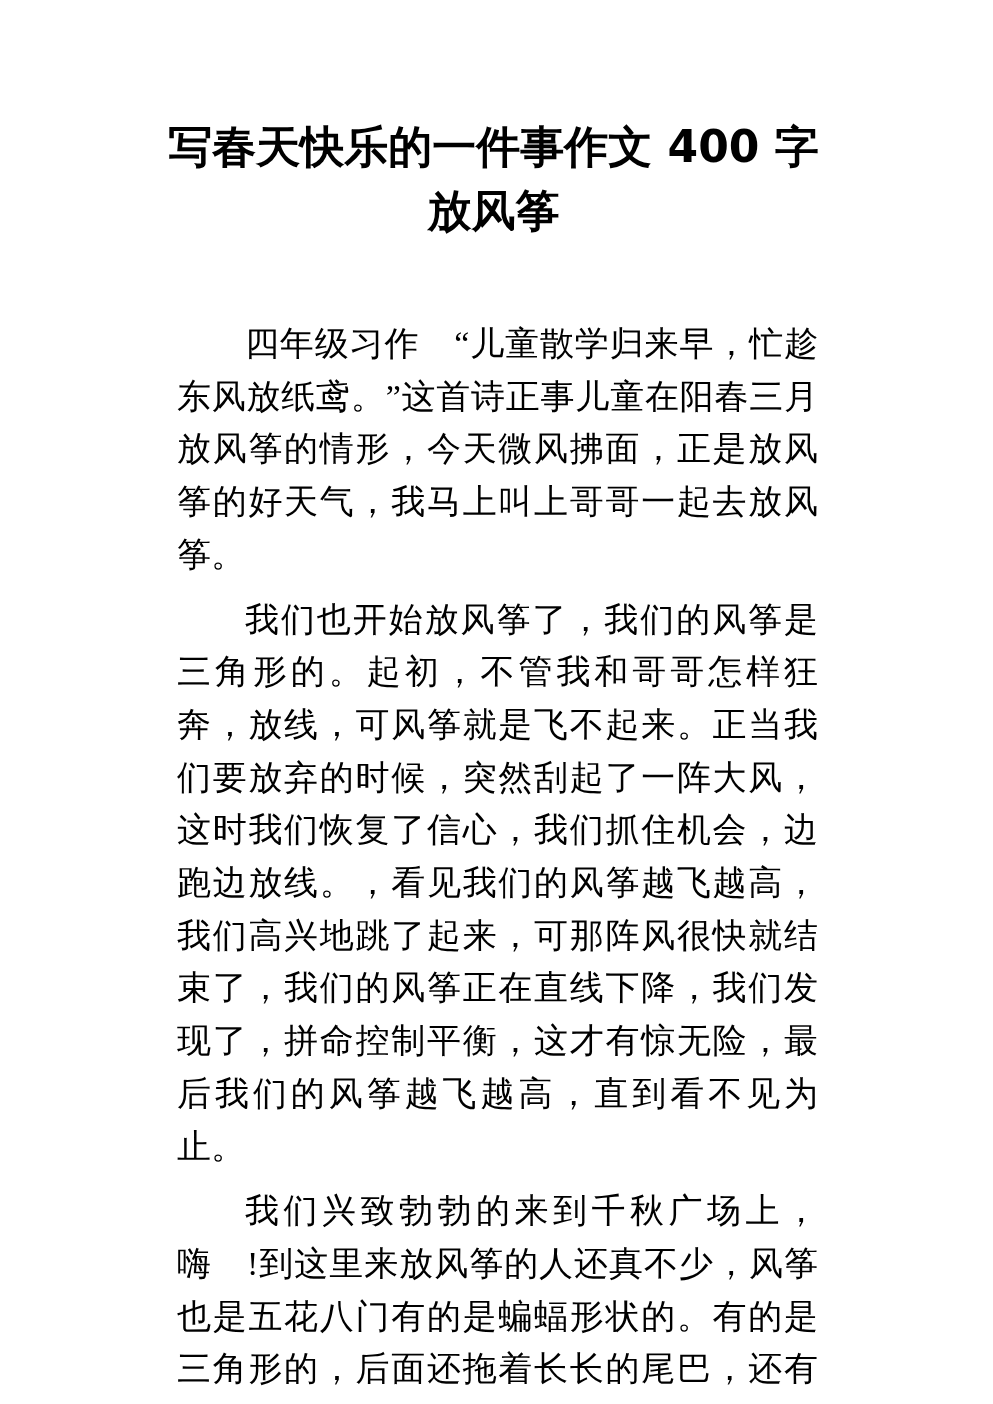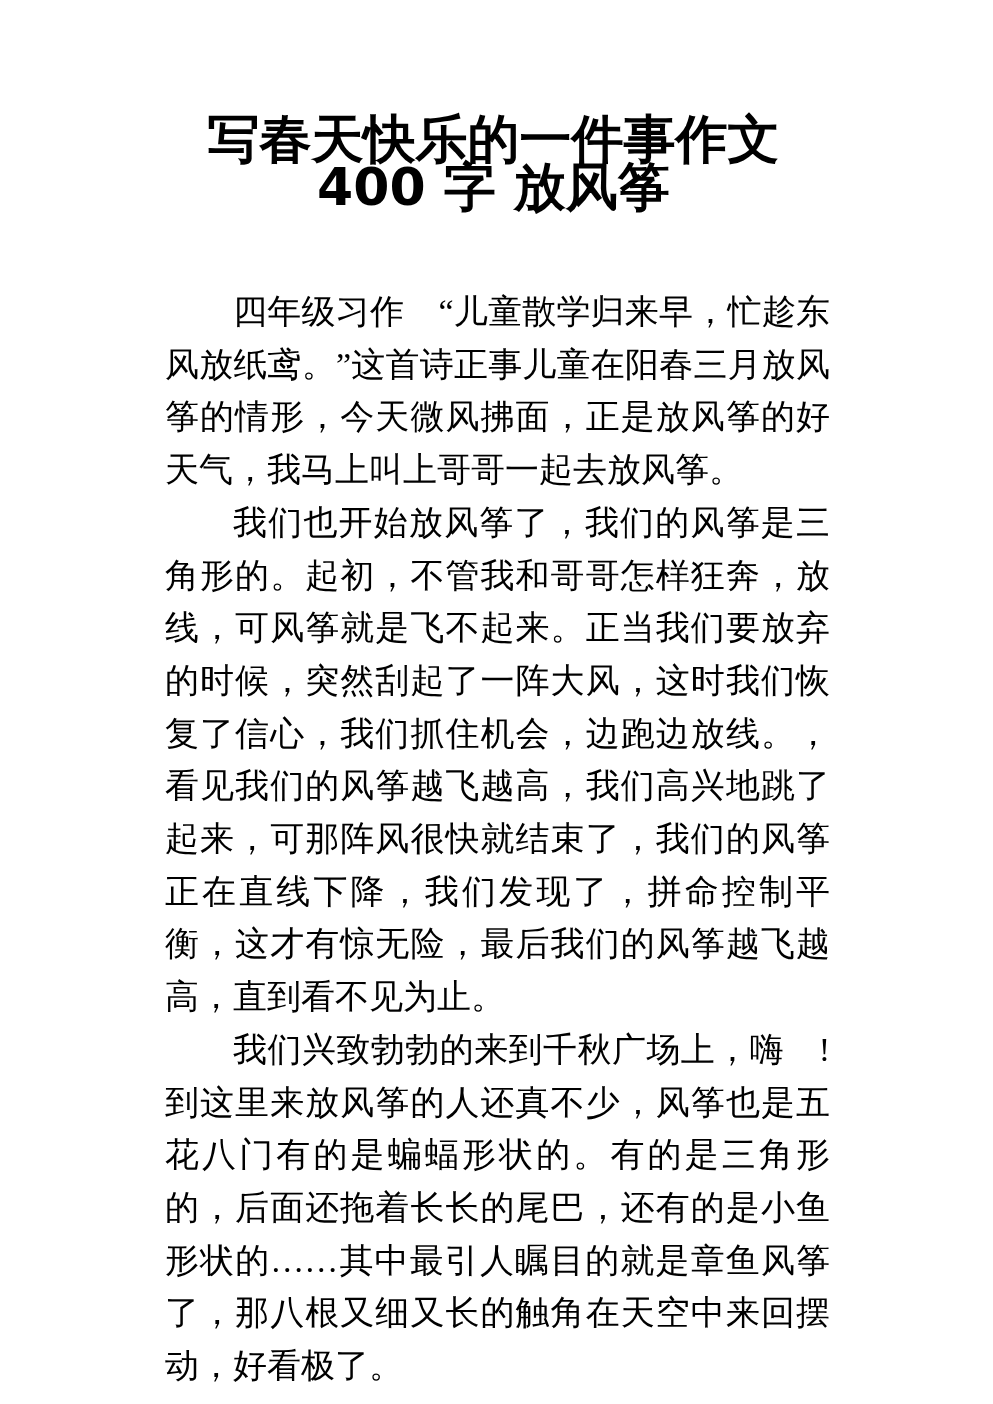--- a/index.html
+++ b/index.html
@@ -19,27 +19,27 @@
     box-sizing: border-box;
     width: 100%;
     height: 100%;
     padding: 115px 163px 0 165px;
   }
   .doc-title {
     margin: 0 8px 75px 0;
     color: #000000;
     font-family: "DejaVu Sans", "Liberation Sans", sans-serif;
     font-weight: bold;
-    font-size: 52px;
-    line-height: 48px;
+    font-size: 44px;
+    line-height: 64px;
     text-align: center;
     letter-spacing: 0px;
   }
   .doc-body p {
-    margin: 0;
+    margin: 12px;
     color: #000000;
     font-family: "Liberation Serif", "DejaVu Serif", serif;
     font-size: 34px;
     line-height: 52.7px;
     text-align: justify;
     text-indent: 2em;
     word-break: break-all;
   }
 </style>
 </head>

